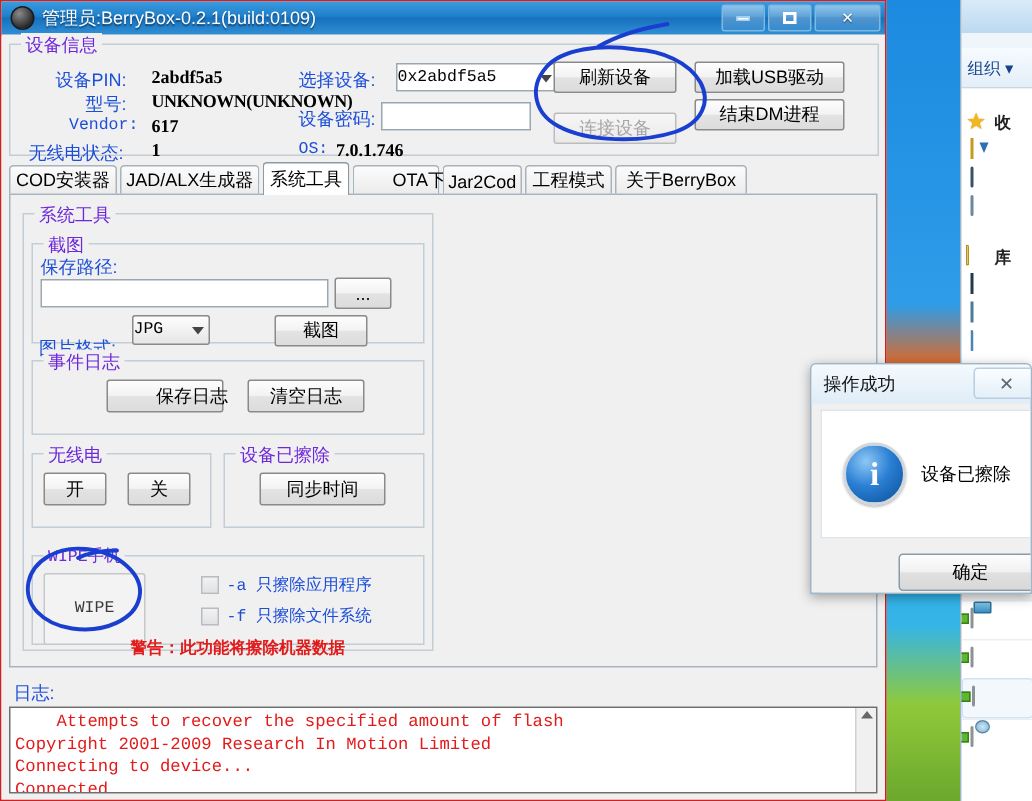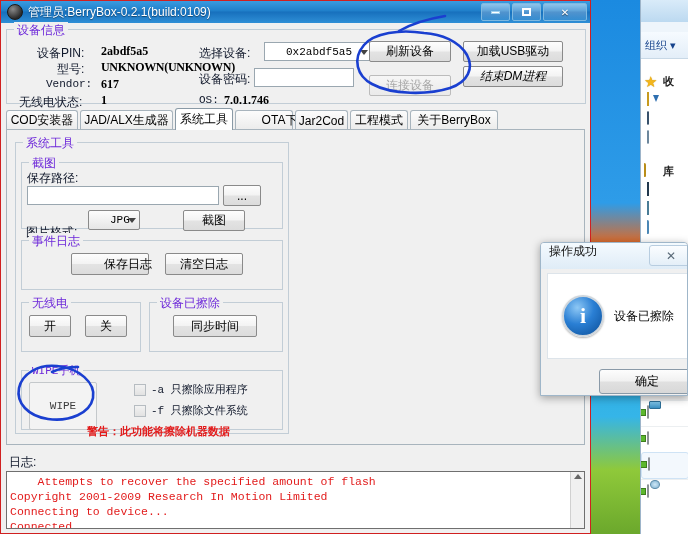--- a/index.html
+++ b/index.html
@@ -72,34 +72,34 @@
     color:#fff;font-size:10px;display:flex;align-items:center;justify-content:center;
     text-shadow:0 1px 1px rgba(0,0,0,.5);}
   .wb.close{width:42px;background:linear-gradient(rgba(255,255,255,.45),rgba(255,255,255,.06));}
   .wb .mn{width:9px;height:3px;background:#fff;border:1px solid #9fd0ee;box-sizing:border-box;}
   .wb .mx{width:9px;height:8px;border:2px solid #fff;box-sizing:border-box;}
   .client{position:absolute;left:0;top:22px;right:0;bottom:0;background:#f0f0f0;}
   
   .grp{position:absolute;border:1px solid #c2cdd6;}
   .grp>.lg{position:absolute;top:-8px;left:7px;background:#f0f0f0;padding:0 3px;
     font-size:12px;color:#6d28d9;white-space:nowrap;}
-  .lbl{position:absolute;font-size:12px;color:#0f172a;white-space:nowrap;}
+  .lbl{position:absolute;font-size:12px;color:#1d4ed8;white-space:nowrap;}
   .val{position:absolute;font-size:12px;font-weight:bold;color:#000;white-space:nowrap;
     font-family:"Liberation Serif","DejaVu Serif",serif;}
   .mono{font-family:"Liberation Mono","DejaVu Sans Mono",monospace;}
   .btn{position:absolute;box-sizing:border-box;border:1px solid #8a8a8a;border-radius:2px;
     background:linear-gradient(#fdfdfd 0%,#f3f3f3 48%,#e3e3e3 52%,#dcdcdc 100%);
     font-size:12px;color:#000;display:flex;align-items:center;justify-content:center;
     white-space:nowrap;cursor:default;}
   .btn.dis{color:#a6a6a6;border-color:#bcbcbc;
     background:linear-gradient(#f6f6f6,#eaeaea);}
   .inp{position:absolute;box-sizing:border-box;border:1px solid #9aa7b0;background:#fff;
     font-size:12px;padding:1px 3px;}
   .combo{position:absolute;box-sizing:border-box;border:1px solid #9aa7b0;background:#fff;
-    font-size:12px;display:flex;align-items:center;padding-left:21px;}
+    font-size:12px;display:flex;align-items:center;padding-left:0;}
   .combo .arw{position:absolute;right:3px;top:50%;margin-top:-2px;width:0;height:0;
     border-left:4px solid transparent;border-right:4px solid transparent;border-top:5px solid #444;}
   .combo.btnstyle{background:linear-gradient(#fdfdfd,#e6e6e6);border:1px solid #8a8a8a;border-radius:2px;}
   
   .tabstrip{position:absolute;left:5px;top:85px;right:5px;height:22px;}
   .tab{position:absolute;top:2px;height:20px;box-sizing:border-box;
     border:1px solid #a8b4bd;border-bottom:none;border-radius:3px 3px 0 0;
     background:linear-gradient(#fcfcfc,#ebebeb);font-size:12px;
     display:flex;align-items:center;justify-content:center;padding:0 5px;white-space:nowrap;}
   .tab.active{top:0;height:22px;background:#fff;border-color:#8a9aa6;z-index:3;font-weight:normal;}
@@ -113,21 +113,21 @@
   .logline{font-family:"Liberation Mono","DejaVu Sans Mono",monospace;
     font-size:11.5px;color:#e21b1b;white-space:pre;line-height:15px;padding-left:3px;}
   .scroll{position:absolute;right:0;top:0;bottom:0;width:13px;background:#f0f0f0;border-left:1px solid #d0d0d0;}
   .scroll .up{position:absolute;top:2px;left:3px;width:0;height:0;
     border-left:4px solid transparent;border-right:4px solid transparent;border-bottom:5px solid #666;}
   
   #dialog{position:absolute;left:540px;top:242px;width:148px;height:154px;
     box-sizing:border-box;border:1px solid #9fb6c9;border-radius:4px 4px 0 0;
     background:#f0f0f0;box-shadow:0 2px 8px rgba(0,0,0,.35);overflow:hidden;}
   #dialog .dtitle{height:26px;background:linear-gradient(#f4fafe,#dfecf7);
-    display:flex;align-items:flex-start;padding-left:8px;font-size:12px;color:#111;position:relative;}
+    display:flex;align-items:center;padding-left:8px;font-size:12px;color:#111;position:relative;}
   #dialog .dx{position:absolute;right:-6px;top:2px;width:42px;height:19px;
     border:1px solid #b8cde0;border-radius:3px;background:linear-gradient(#fbfdff,#e4eff8);
     display:flex;align-items:center;justify-content:center;color:#5a6a78;font-size:12px;}
   #dialog .dbody{position:absolute;left:6px;top:30px;right:0;height:84px;background:#fff;
     border:1px solid #dde4ea;border-right:none;display:flex;align-items:center;}
   #dialog .info{width:38px;height:38px;border-radius:50%;margin-left:14px;flex:0 0 38px;
     background:radial-gradient(circle at 35% 28%,#8ec8f5 0%,#2a7fd4 45%,#0b4d96 100%);
     border:2px solid #cfd6dc;color:#fff;font-weight:bold;font-size:22px;
     font-family:"Liberation Serif",serif;display:flex;align-items:center;justify-content:center;
     box-shadow:0 1px 2px rgba(0,0,0,.3);}
@@ -240,21 +240,21 @@
 
     <span class="lbl" style="left:198px;top:48px;">设备密码:</span>
     <input class="inp" style="left: 253px; top: 45px; width: 100px; height: 19px;" value="">
 
     <span class="lbl mono" style="left:198px;top:71px;font-size:11px;">OS:</span>
     <span class="val" style="left:223px;top:70px;">7.0.1.746</span>
 
     <div class="btn" style="left:368px;top:18px;width:82px;height:21px;">刷新设备</div>
     <div class="btn dis" style="left:368px;top:52px;width:82px;height:21px;">连接设备</div>
     <div class="btn" style="left:462px;top:18px;width:100px;height:21px;">加载USB驱动</div>
-    <div class="btn" style="left:462px;top:43px;width:100px;height:21px;font-style:italic;">结束DM进程</div>
+    <div class="btn" style="left:462px;top:43px;width:100px;height:21px;">结束DM进程</div>
 
     <div class="tabstrip">
       <div class="tab" style="left:0;width:72px;">COD安装器</div>
       <div class="tab" style="left:74px;width:93px;">JAD/ALX生成器</div>
       <div class="tab active" style="left:169px;width:58px;">系统工具</div>
       <div class="tab" style="left:229px;width:58px;padding-left:48px;">OTA下载</div>
       <div class="tab" style="left:289px;width:53px;">Jar2Cod</div>
       <div class="tab" style="left:344px;width:58px;">工程模式</div>
       <div class="tab" style="left:404px;width:88px;">关于BerryBox</div>
     </div>

